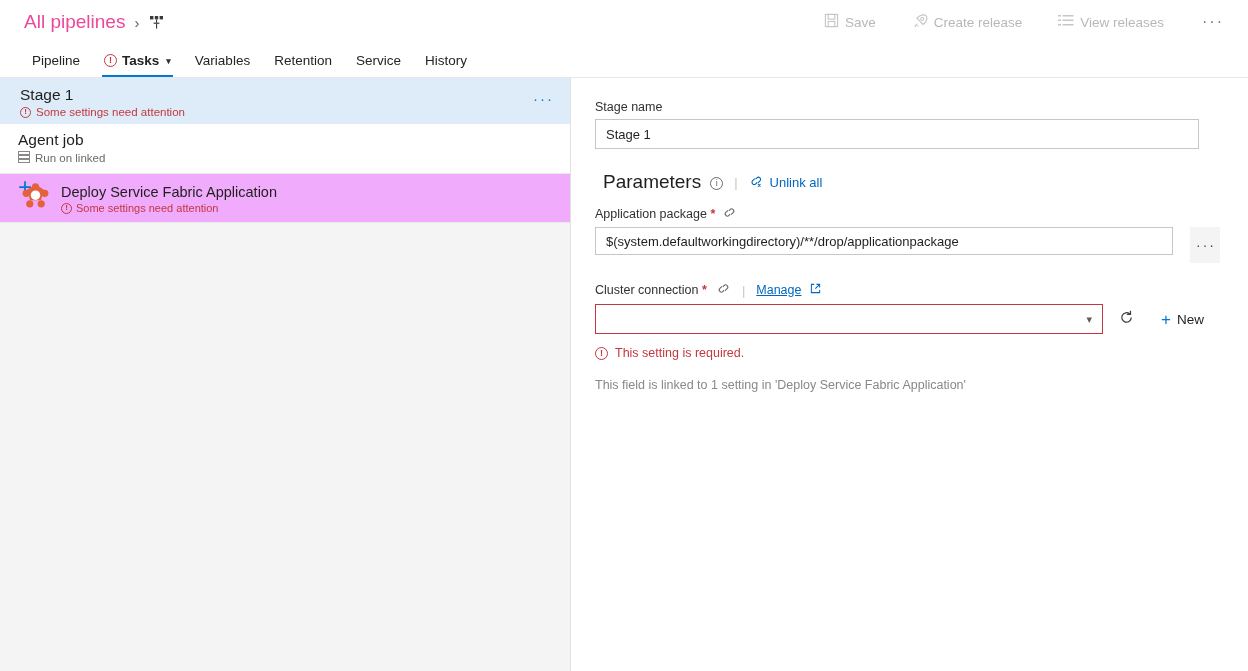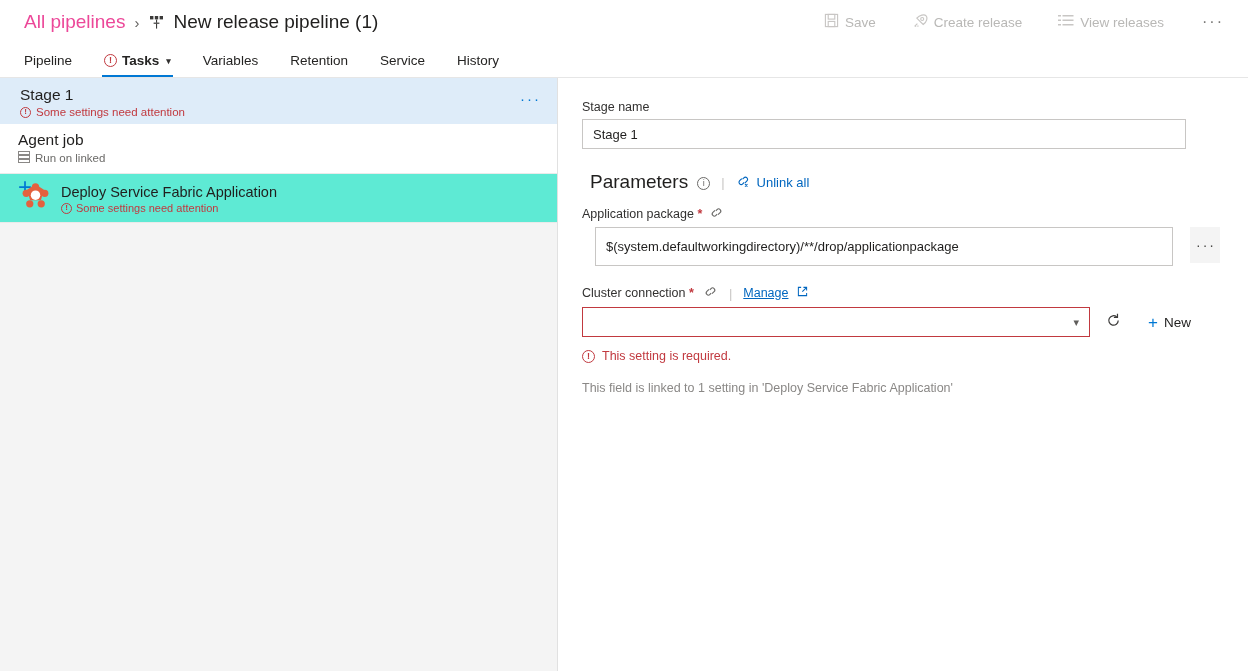--- a/index.html
+++ b/index.html
@@ -75,22 +75,22 @@
     line-height: 1;
     cursor: pointer;
   }
 
   
   .tabs {
     position: relative;
     height: 34px;
     display: flex;
     align-items: flex-start;
-    gap: 8px;
-    padding-left: 12px;
+    gap: 0;
+    padding-left: 20px;
     border-bottom: 1px solid #e6e6e6;
   }
   .tab {
     display: flex;
     align-items: center;
     gap: 5px;
     height: 33px;
     padding: 0 12px;
     font-size: 13.5px;
     color: #252423;
@@ -206,21 +206,21 @@
     cursor: pointer;
   }
 
   .task-row {
     height: 49px;
     padding: 8px 18px 0 22px;
     display: flex;
     align-items: flex-start;
     gap: 12px;
     border-bottom: 1px solid #eaeaea;
-    background: #5eead4;
+    background: #f0abfc;
     cursor: pointer;
   }
   .task-text { padding-top: 1px; }
   .task-title {
     font-size: 14.5px;
     color: #201f1e;
     line-height: 18px;
   }
   .task-sub {
     display: flex;
@@ -286,28 +286,27 @@
     align-items: center;
     gap: 6px;
     color: #0066bf;
     font-size: 13px;
     cursor: pointer;
   }
 
   .pkg-row { display: flex; align-items: stretch; gap: 0; }
   .pkg-input {
     width: 578px;
-    height: 39px;
+    height: 28px;
     border: 1px solid #c8c6c4;
     background: #fff;
     font-family: "Liberation Sans", sans-serif;
     font-size: 13px;
     color: #201f1e;
     padding: 0 10px;
-    margin-left: 13px;
   }
   .browse-btn {
     width: 30px;
     height: 36px;
     margin-left: 17px;
     background: #f4f4f4;
     border: none;
     color: #4a4947;
     font-size: 14px;
     letter-spacing: 2px;
@@ -398,21 +397,20 @@
       <span>
         <svg class="pipeline-glyph" width="17" height="17" viewBox="0 0 17 17">
           <rect x="2" y="2" width="3.4" height="3.4" fill="#3b3a39"></rect>
           <rect x="6.8" y="2" width="3.4" height="3.4" fill="#3b3a39"></rect>
           <rect x="11.6" y="2" width="3.4" height="3.4" fill="#3b3a39"></rect>
           <rect x="8" y="5.6" width="1.1" height="3.2" fill="#3b3a39"></rect>
           <rect x="5.6" y="8.6" width="5.8" height="1.2" fill="#3b3a39"></rect>
           <rect x="8" y="9.6" width="1.1" height="5" fill="#3b3a39"></rect>
         </svg>
       </span>
-      <span>New release pipeline (1)</span>
     </span>
   </div>
 
   <div class="toolbar">
     <button class="tb-btn">
       <span>
         <svg width="15" height="15" viewBox="0 0 16 16">
           <rect x="1.5" y="1.5" width="13" height="13" fill="none" stroke="#c8c6c4" stroke-width="1.2"></rect>
           <rect x="4.5" y="1.5" width="7" height="5" fill="none" stroke="#c8c6c4" stroke-width="1.2"></rect>
           <rect x="4.5" y="9" width="7" height="5.5" fill="none" stroke="#c8c6c4" stroke-width="1.2"></rect>

